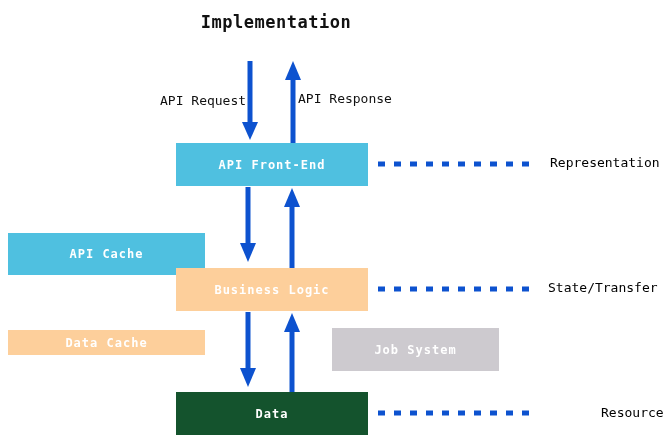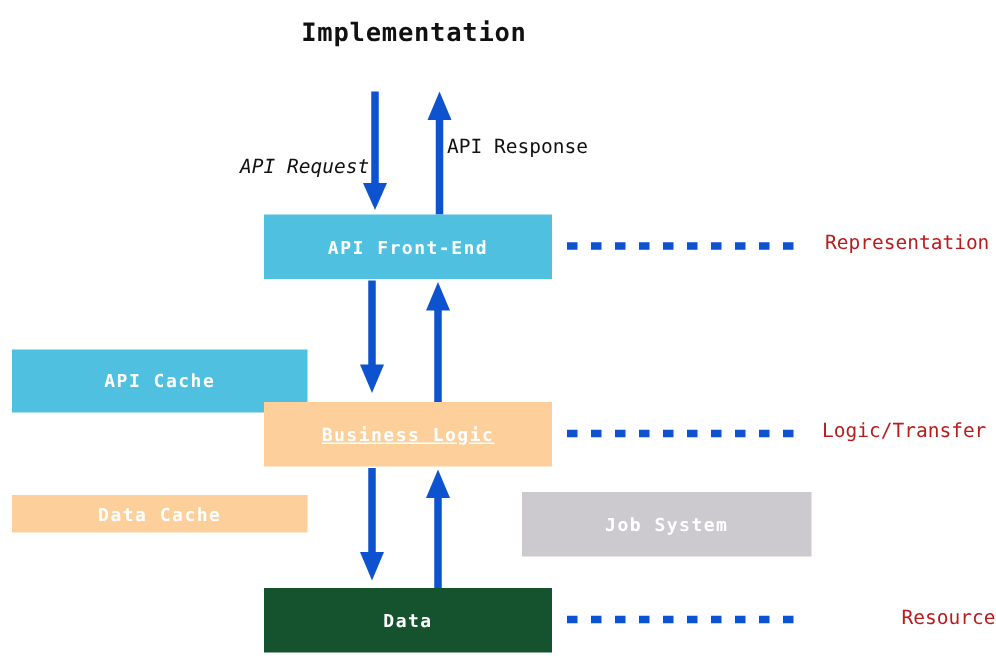--- a/index.html
+++ b/index.html
@@ -19,43 +19,43 @@
     font-weight: bold;
     color: #111111;
     letter-spacing: 0.5px;
   }
   .flow-label {
     position: absolute;
     font-size: 13px;
     color: #111111;
     white-space: nowrap;
   }
-  .flow-label.request  { left: 160px; top: 104px; font-style: italic; }
+  .flow-label.request  { left: 160px; top: 93px; }
   .flow-label.response { left: 298px; top: 91px; }
   .box {
     position: absolute;
     display: flex;
     align-items: center;
     justify-content: center;
     color: #ffffff;
     font-size: 12px;
     font-weight: bold;
     letter-spacing: 1px;
     white-space: nowrap;
   }
   .box.api-front-end  { left: 176px; top: 143px; width: 192px; height: 43px; }
   .box.api-cache      { left: 8px;   top: 205px; width: 197px; height: 42px; margin-top: 28px; }
-  .box.business-logic { left: 176px; top: 268px; width: 192px; height: 43px; text-decoration: underline; }
+  .box.business-logic { left: 176px; top: 268px; width: 192px; height: 43px; }
   .box.data-cache     { left: 8px;   top: 330px; width: 197px; height: 25px; }
-  .box.job-system     { left: 348px; top: 328px; width: 193px; height: 43px; }
+  .box.job-system     { left: 332px; top: 328px; width: 167px; height: 43px; }
   .box.data-box       { left: 176px; top: 392px; width: 192px; height: 43px; }
   .layer-label {
     position: absolute;
     font-size: 13px;
-    color: #b91c1c;
+    color: #000000;
     white-space: nowrap;
   }
   .layer-label.representation { left: 550px; top: 155px; }
   .layer-label.state-transfer { left: 548px; top: 280px; }
   .layer-label.resource       { left: 553px; top: 405px; padding-left: 48px; }
   svg.overlay {
     position: absolute;
     left: 0; top: 0;
     pointer-events: none;
   }
@@ -128,16 +128,16 @@
 
   <div class="box job-system" style="background-color: rgb(205, 202, 207);">
     <span>Job System</span>
   </div>
 
   <div class="box data-box" style="background-color: #14532d;">
     <span>Data</span>
   </div>
 
   <div class="layer-label representation">Representation</div>
-  <div class="layer-label state-transfer">Logic/Transfer</div>
+  <div class="layer-label state-transfer">State/Transfer</div>
   <div class="layer-label resource">Resource</div>
 
 </div>
 
 </body></html>

